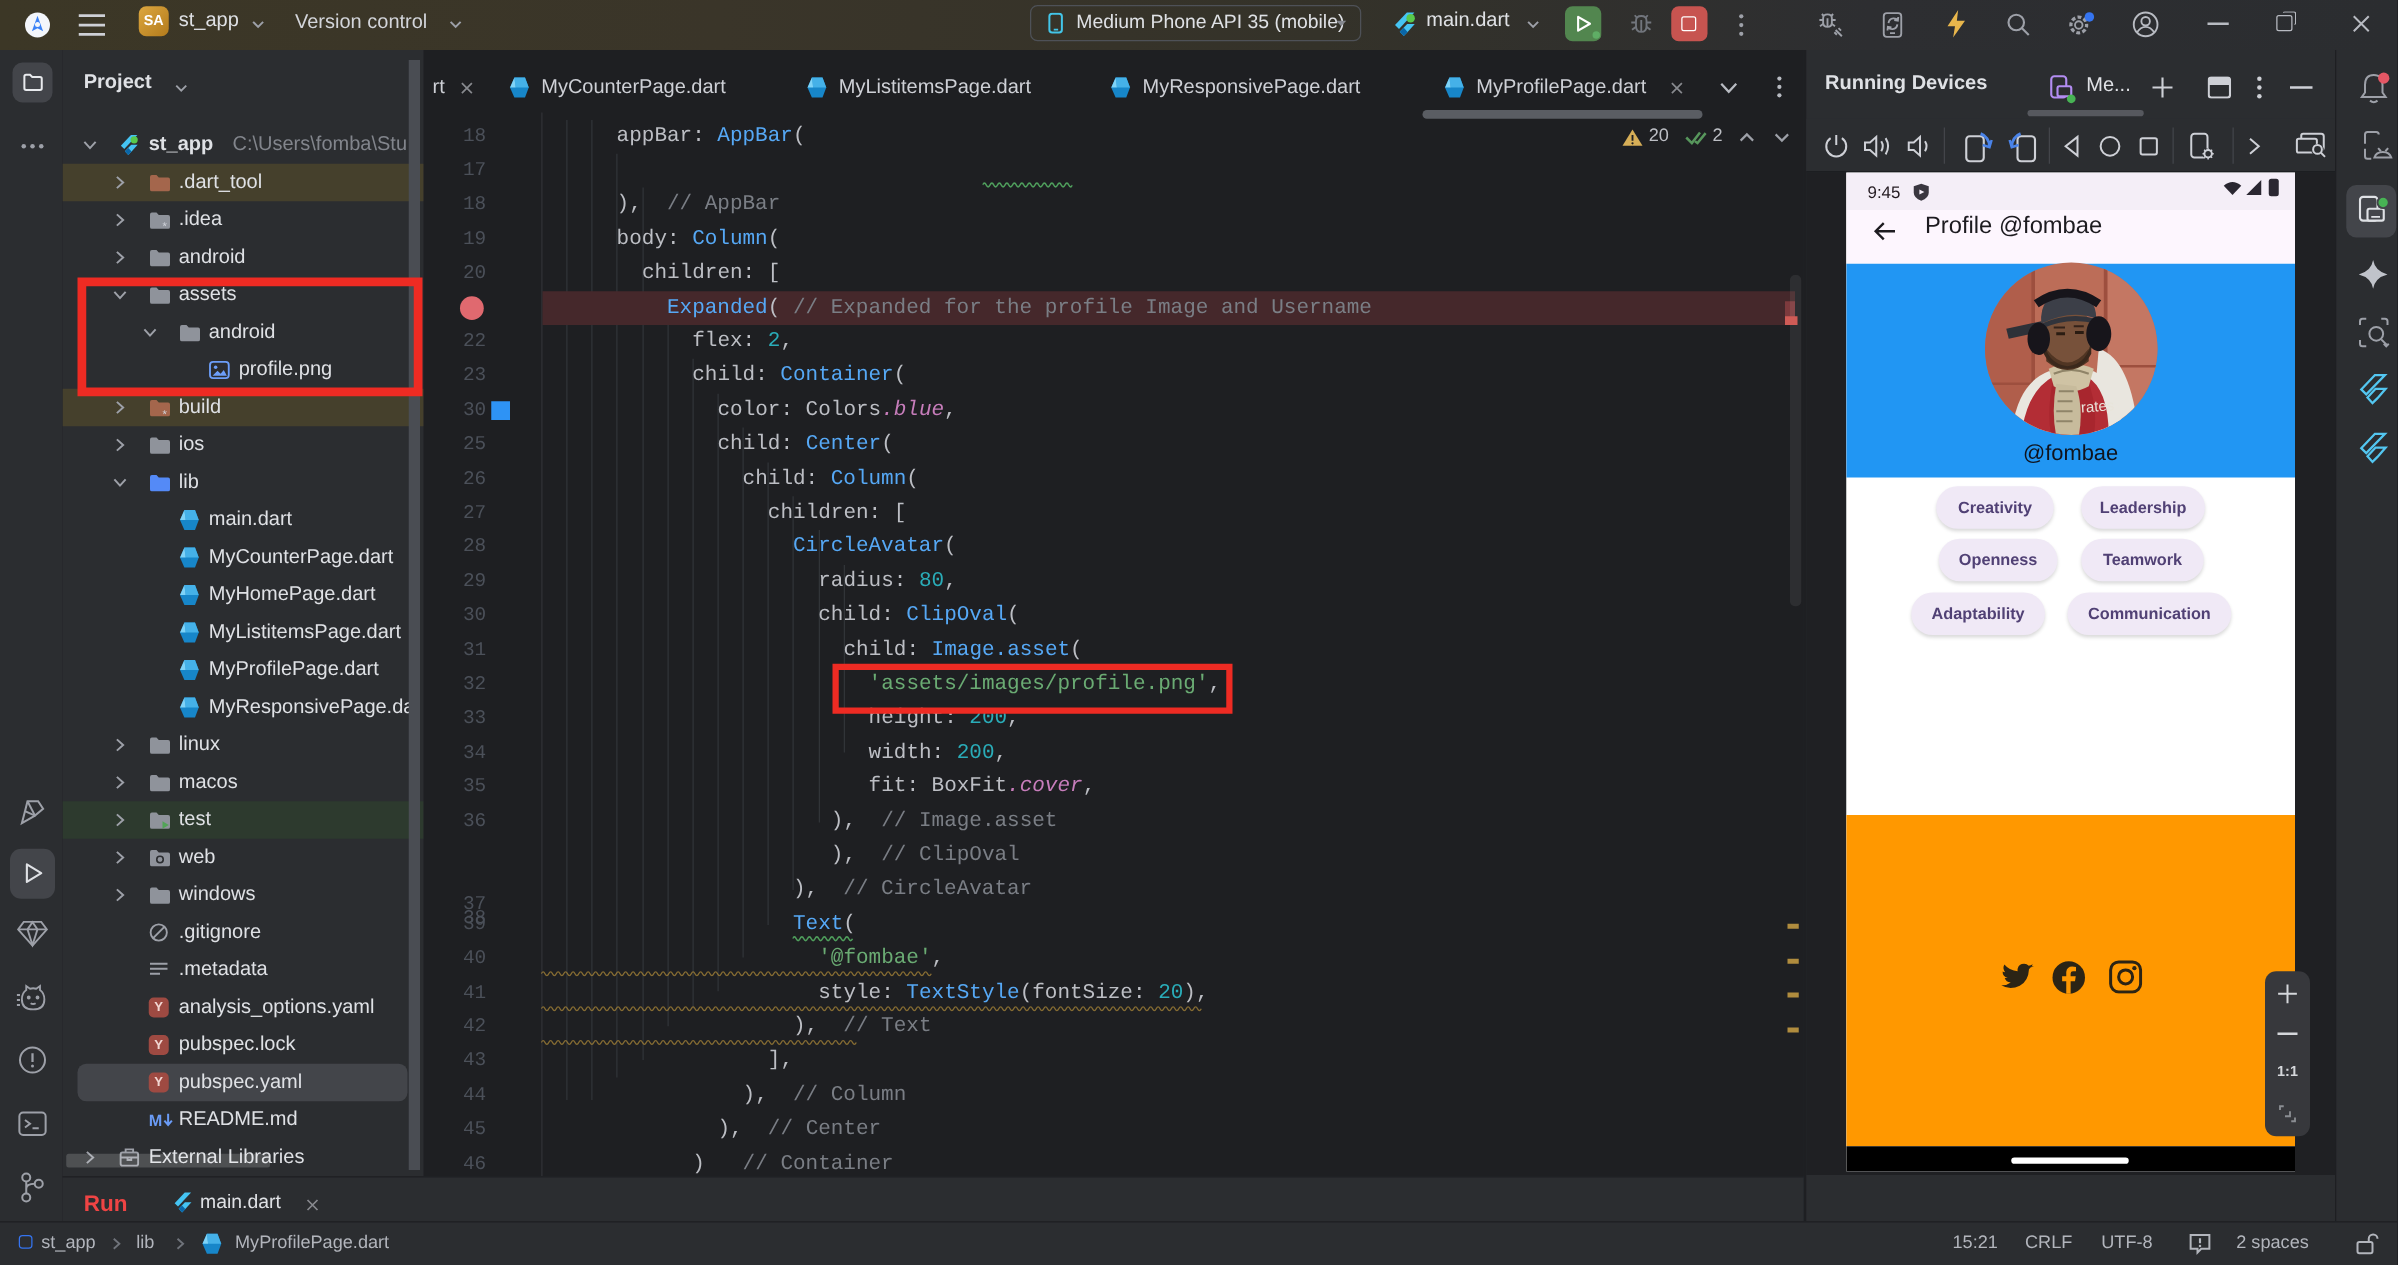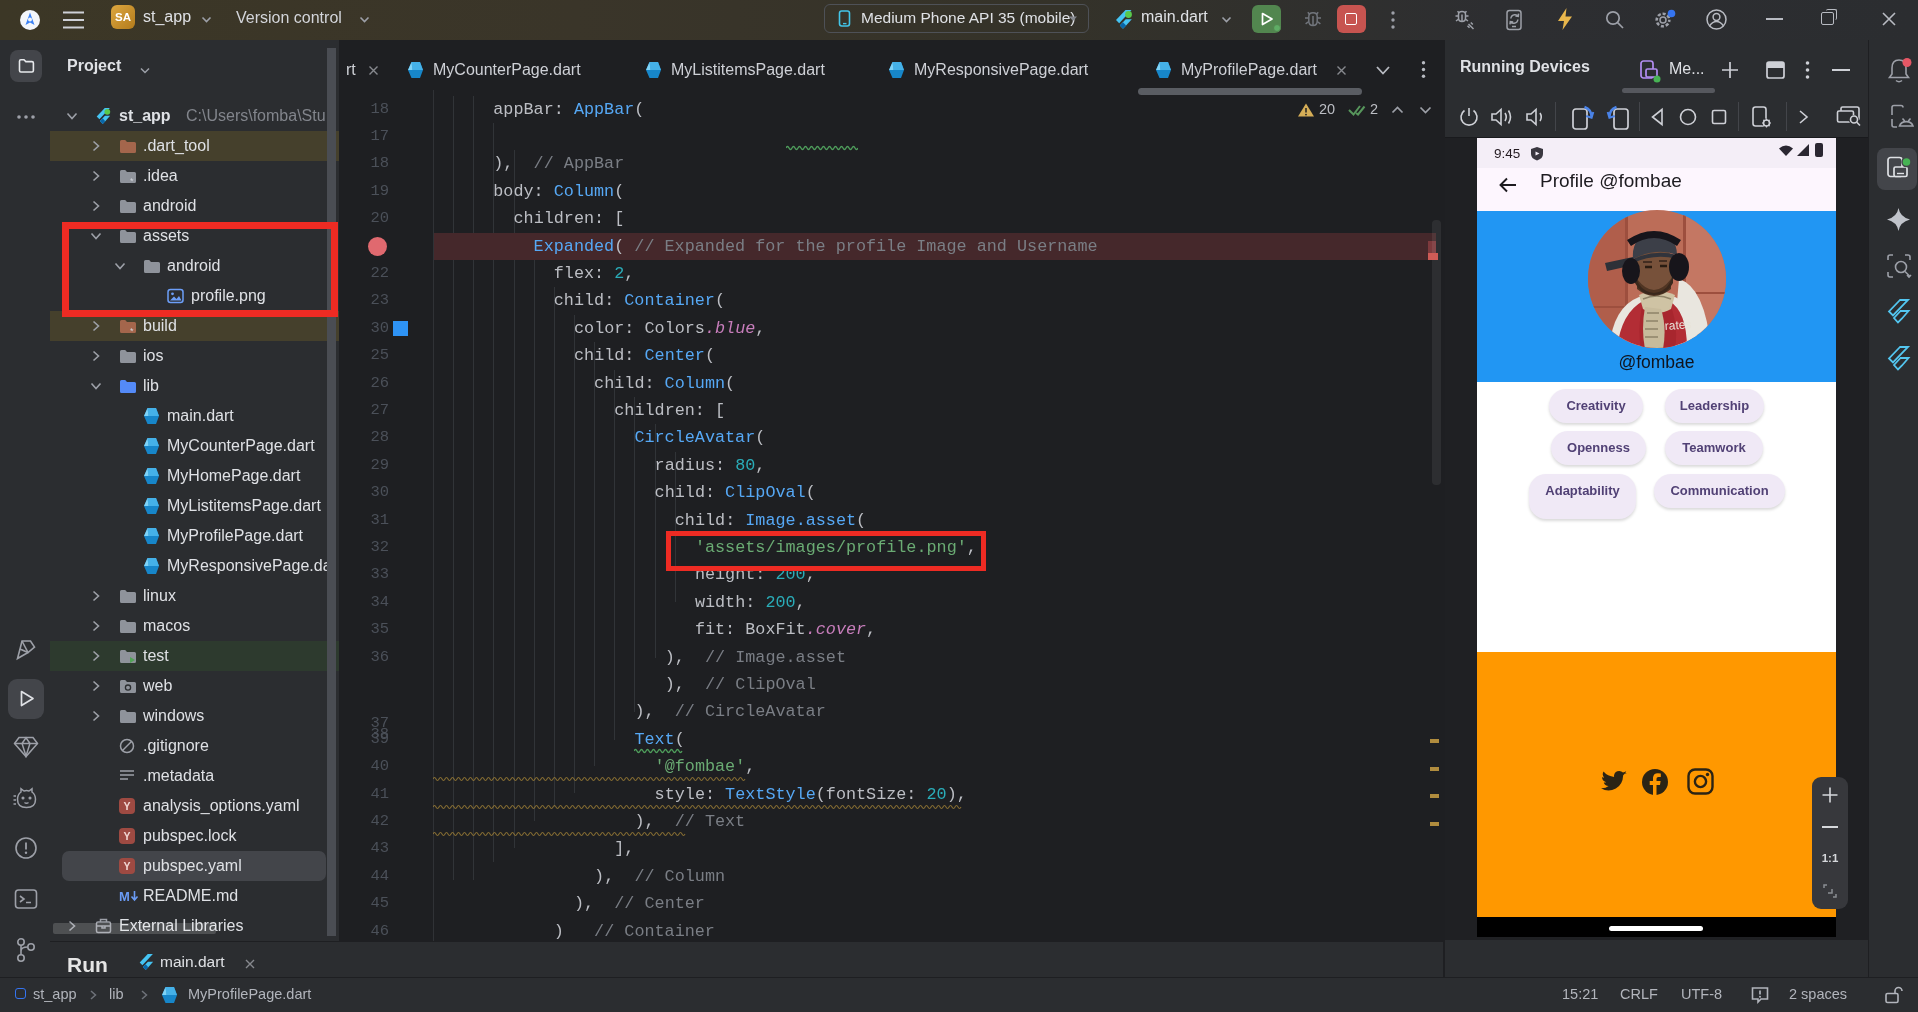--- a/index.html
+++ b/index.html
@@ -558,21 +558,21 @@
         <path d="M2.5 2.5 L7.5 7.5 L12.5 2.5" stroke="#9da0a8" stroke-width="1.7" fill="none"></path>
       </svg>
     <div class="abs" style="left:1093px;top:180px;width:9px;height:265px;background:rgba(255,255,255,0.07);border-radius:4px;"></div>
     <div class="abs" style="left:1089px;top:213px;width:10px;height:7px;background:#cf5b56;"></div>
     <div class="abs" style="left:1091px;top:699px;width:9px;height:4px;background:#b08c3e;"></div>
     <div class="abs" style="left:1091px;top:727px;width:9px;height:4px;background:#b08c3e;"></div>
     <div class="abs" style="left:1091px;top:754px;width:9px;height:4px;background:#b08c3e;"></div>
     <div class="abs" style="left:1091px;top:782px;width:9px;height:4px;background:#b08c3e;"></div>
   </div>
   <div class="abs" id="runbar">
-    <div class="abs" style="left:17px;top:11px;font-size:21px;font-weight:700;color:#e5e5e5;">Run</div>
+    <div class="abs" style="left:17px;top:11px;font-size:18px;font-weight:700;color:#ef4444;">Run</div>
     <svg class="abs" style="left:88px;top:11px" width="17" height="19" viewBox="0 0 20 22">
  <path d="M11.5 1 L2 11 L5.2 14.2 L17.5 1 Z" fill="#45c4f3"></path>
  <path d="M11.7 10.2 L5.8 16.4 L9 19.8 L12.1 16.6 L17.8 10.2 Z" fill="#45c4f3"></path>
  <path d="M5.8 16.4 L9 13.2 L12.1 16.6 L9 19.8 Z" fill="#0a66a8"></path>
       </svg>
     <div class="abs" style="left:110px;top:11px;font-size:15.5px;color:#dfe1e5;">main.dart</div>
     <svg class="abs" style="left:194px;top:16px" width="12" height="12" viewBox="0 0 12 12">
         <path d="M2 2 L10 10 M10 2 L2 10" stroke="#87898e" stroke-width="1.4"></path>
       </svg>
   </div>
@@ -715,21 +715,21 @@
 
   <path d="M58 58 h7 M73 57 h7" stroke="#2a1c12" stroke-width="2.4" fill="none"></path>
   <path d="M56 53 h9 M72 52 h8" stroke="#33221a" stroke-width="1.6" fill="none"></path>
  </g>
         </svg>
       <div class="abs" style="left:0;top:214px;width:359px;text-align:center;font-size:17.5px;color:#10131c;">@fombae</div>
       <div class="abs" style="left:72px;top:251px;width:94px;height:34px;background:#f0e9f6;border-radius:17px;font-size:13px;font-weight:600;color:#514175;text-align:center;line-height:34px;box-shadow:0 2px 3px rgba(0,0,0,0.15);">Creativity</div>
       <div class="abs" style="left:188px;top:251px;width:99px;height:34px;background:#f0e9f6;border-radius:17px;font-size:13px;font-weight:600;color:#514175;text-align:center;line-height:34px;box-shadow:0 2px 3px rgba(0,0,0,0.15);">Leadership</div>
       <div class="abs" style="left:74px;top:293px;width:95px;height:34px;background:#f0e9f6;border-radius:17px;font-size:13px;font-weight:600;color:#514175;text-align:center;line-height:34px;box-shadow:0 2px 3px rgba(0,0,0,0.15);">Openness</div>
       <div class="abs" style="left:188px;top:293px;width:98px;height:34px;background:#f0e9f6;border-radius:17px;font-size:13px;font-weight:600;color:#514175;text-align:center;line-height:34px;box-shadow:0 2px 3px rgba(0,0,0,0.15);">Teamwork</div>
-      <div class="abs" style="left:52px;top:336px;width:107px;height:45px;background:#f0e9f6;border-radius:17px;font-size:13px;font-weight:600;color:#514175;text-align:center;line-height:34px;box-shadow:0 2px 3px rgba(0,0,0,0.15);">Adaptability</div>
+      <div class="abs" style="left:52px;top:336px;width:107px;height:34px;background:#f0e9f6;border-radius:17px;font-size:13px;font-weight:600;color:#514175;text-align:center;line-height:34px;box-shadow:0 2px 3px rgba(0,0,0,0.15);">Adaptability</div>
       <div class="abs" style="left:177px;top:336px;width:131px;height:34px;background:#f0e9f6;border-radius:17px;font-size:13px;font-weight:600;color:#514175;text-align:center;line-height:34px;box-shadow:0 2px 3px rgba(0,0,0,0.15);">Communication</div>
       <div class="abs" style="left:0;top:514px;width:359px;height:265px;background:#ff9800;"></div>
       <svg class="abs" style="left:123px;top:632px" width="28" height="24" viewBox="0 0 28 24">
  <path d="M27 3 q-1.6 0.8 -2.8 0.9 q1.6-1 2-2.6 q-1.6 1-3.2 1.3 q-1.5-1.6-3.7-1.6 q-4.3 0-5.2 4 q-0.2 1 0 1.9 q-6.4-0.3-10.6-5.3 q-1.8 3.1 0.6 6.1 q-1.1 0-2-0.6 q-0.2 3.8 4 5.2 q-1.1 0.3-2.3 0.1 q0.9 3.2 4.8 3.6 q-3 2.4-7.6 2.2 q7.1 4.2 14.8 0.3 q6.9-3.6 7.4-13.2 q1.2-0.9 1.8-2.3 Z" fill="#2b2415"></path>
         </svg>
       <svg class="abs" style="left:164px;top:630px" width="28" height="28" viewBox="0 0 28 28">
  <circle cx="14" cy="14" r="13" fill="#2b2415"></circle>
  <path d="M15.5 27 V17 H19 L19.6 13 H15.5 V10.8 Q15.5 9 17.4 9 H19.8 V5.5 Q18.3 5.2 16.8 5.2 Q12.5 5.2 12 9.6 V13 H8.7 V17 H12 V27 Z" fill="#ff9800"></path>
         </svg>
       <svg class="abs" style="left:210px;top:630px" width="27" height="27" viewBox="0 0 27 27">

